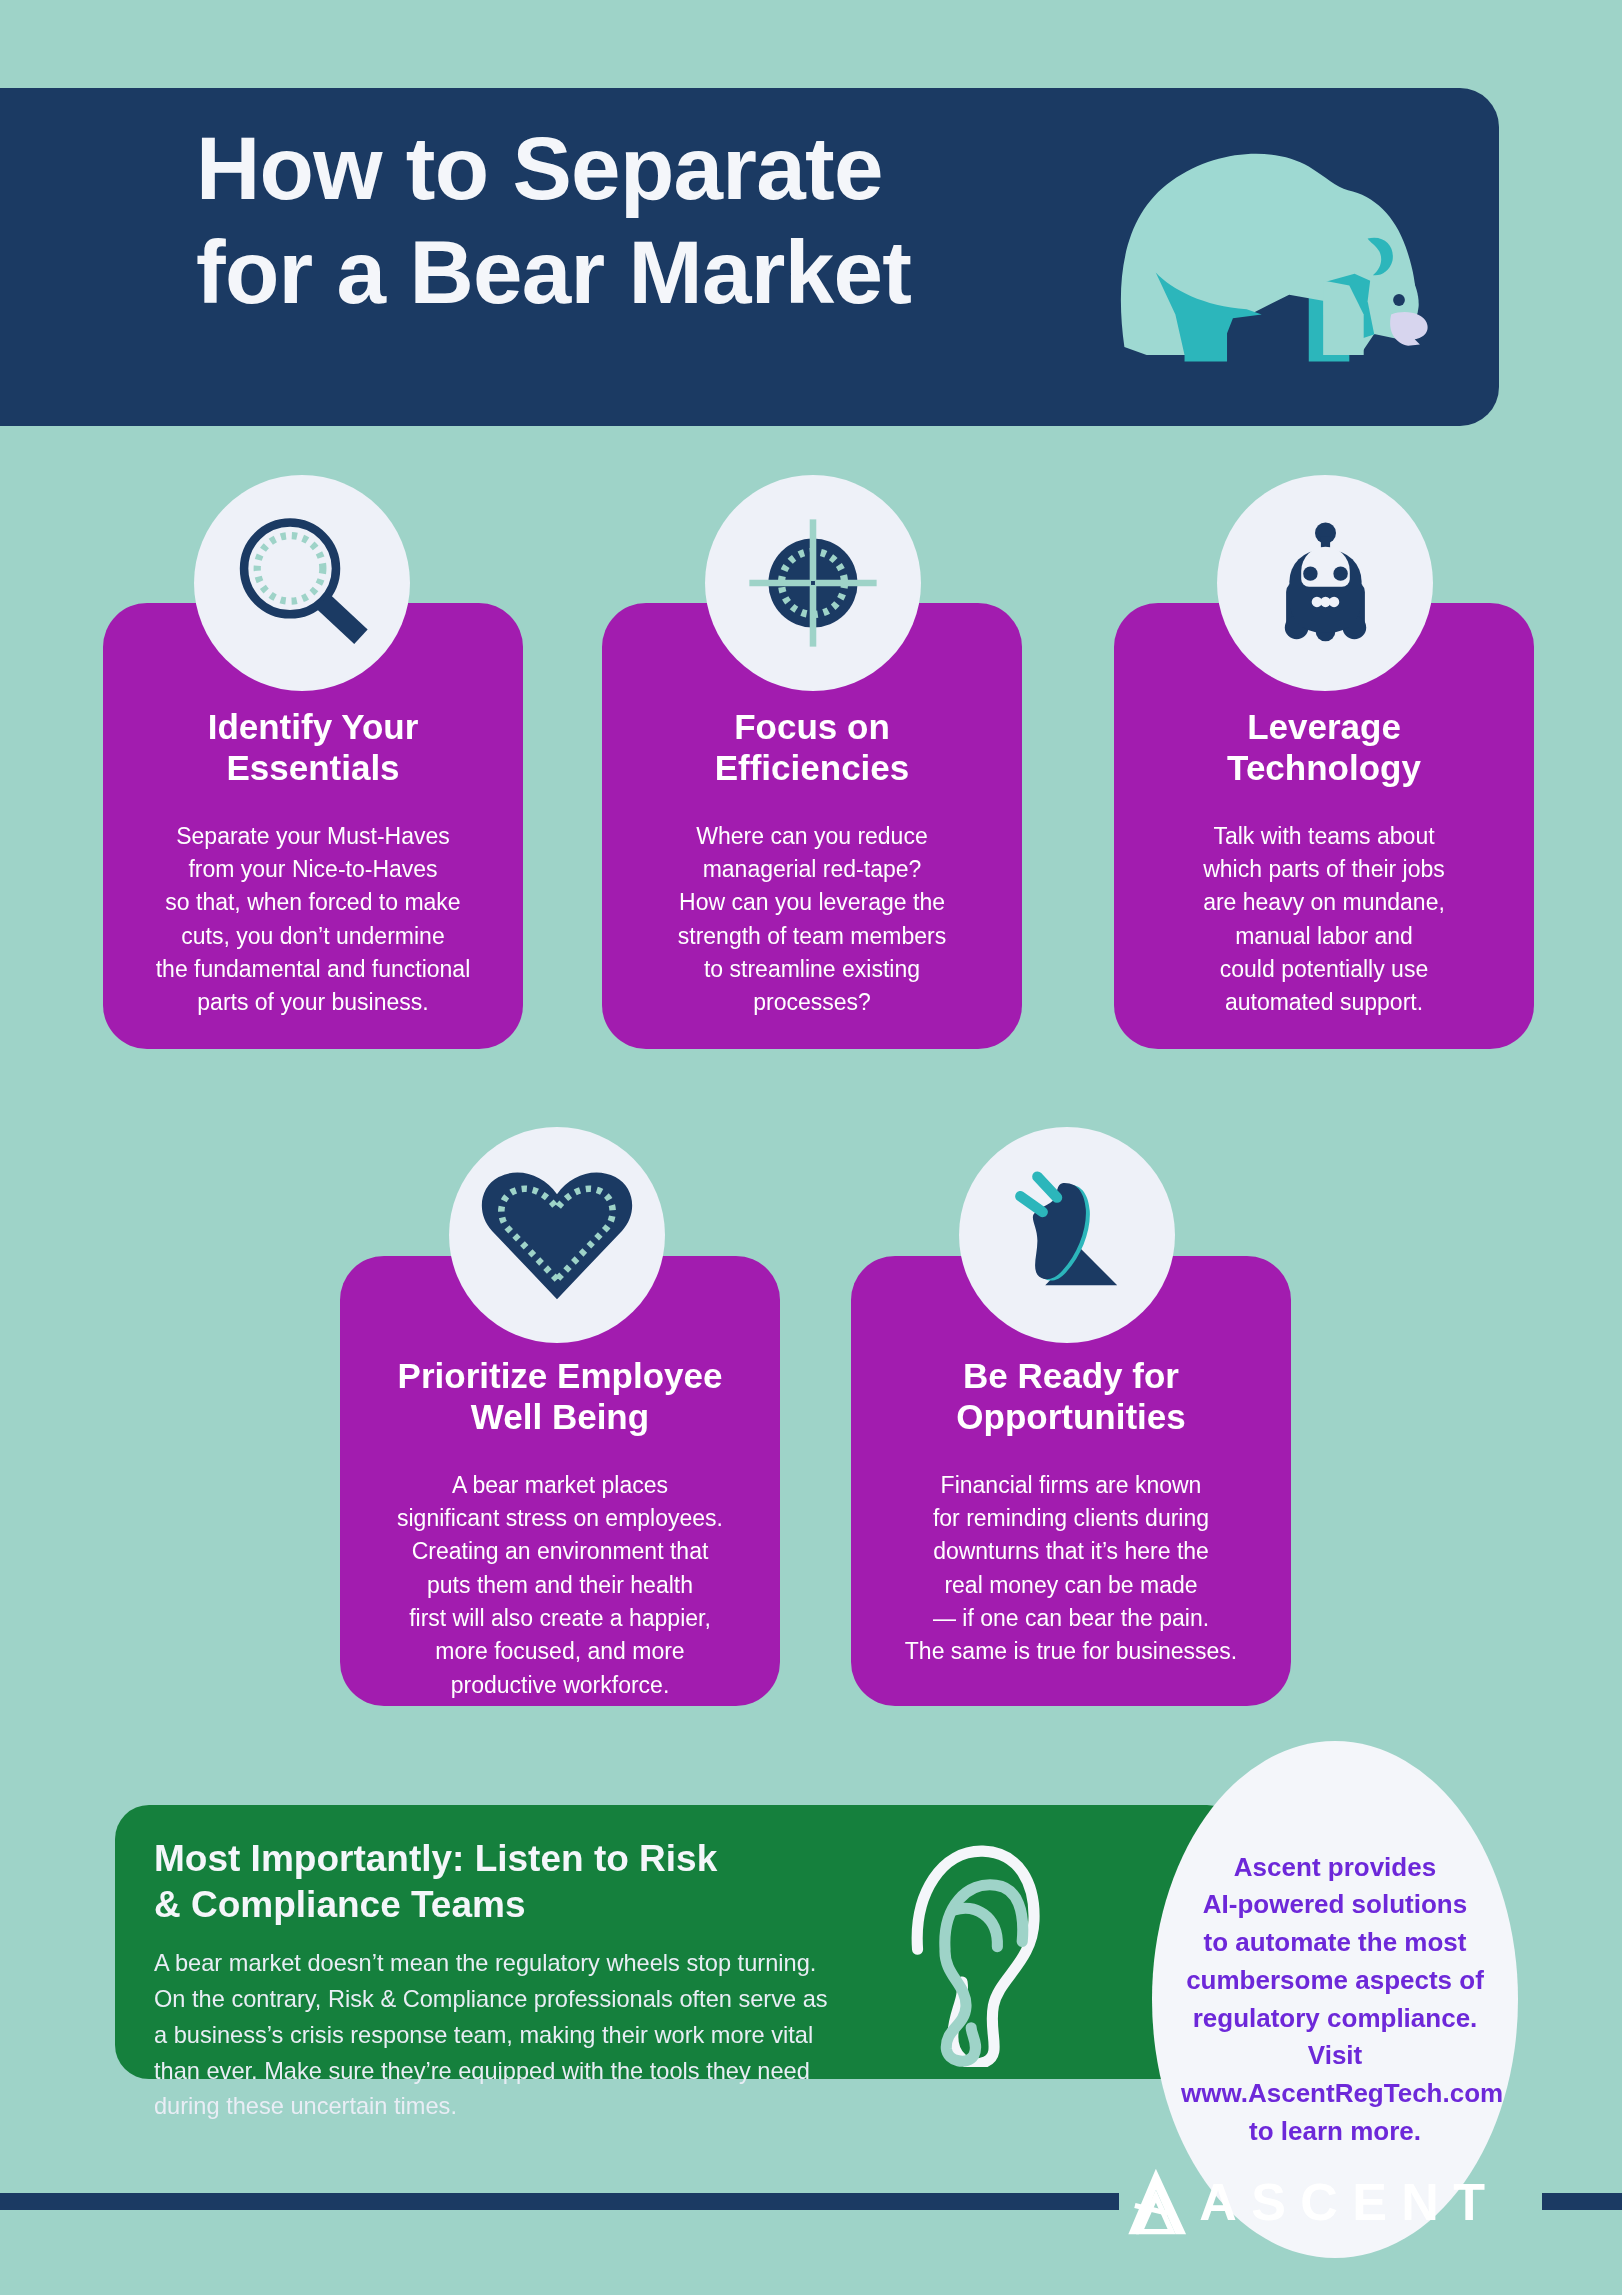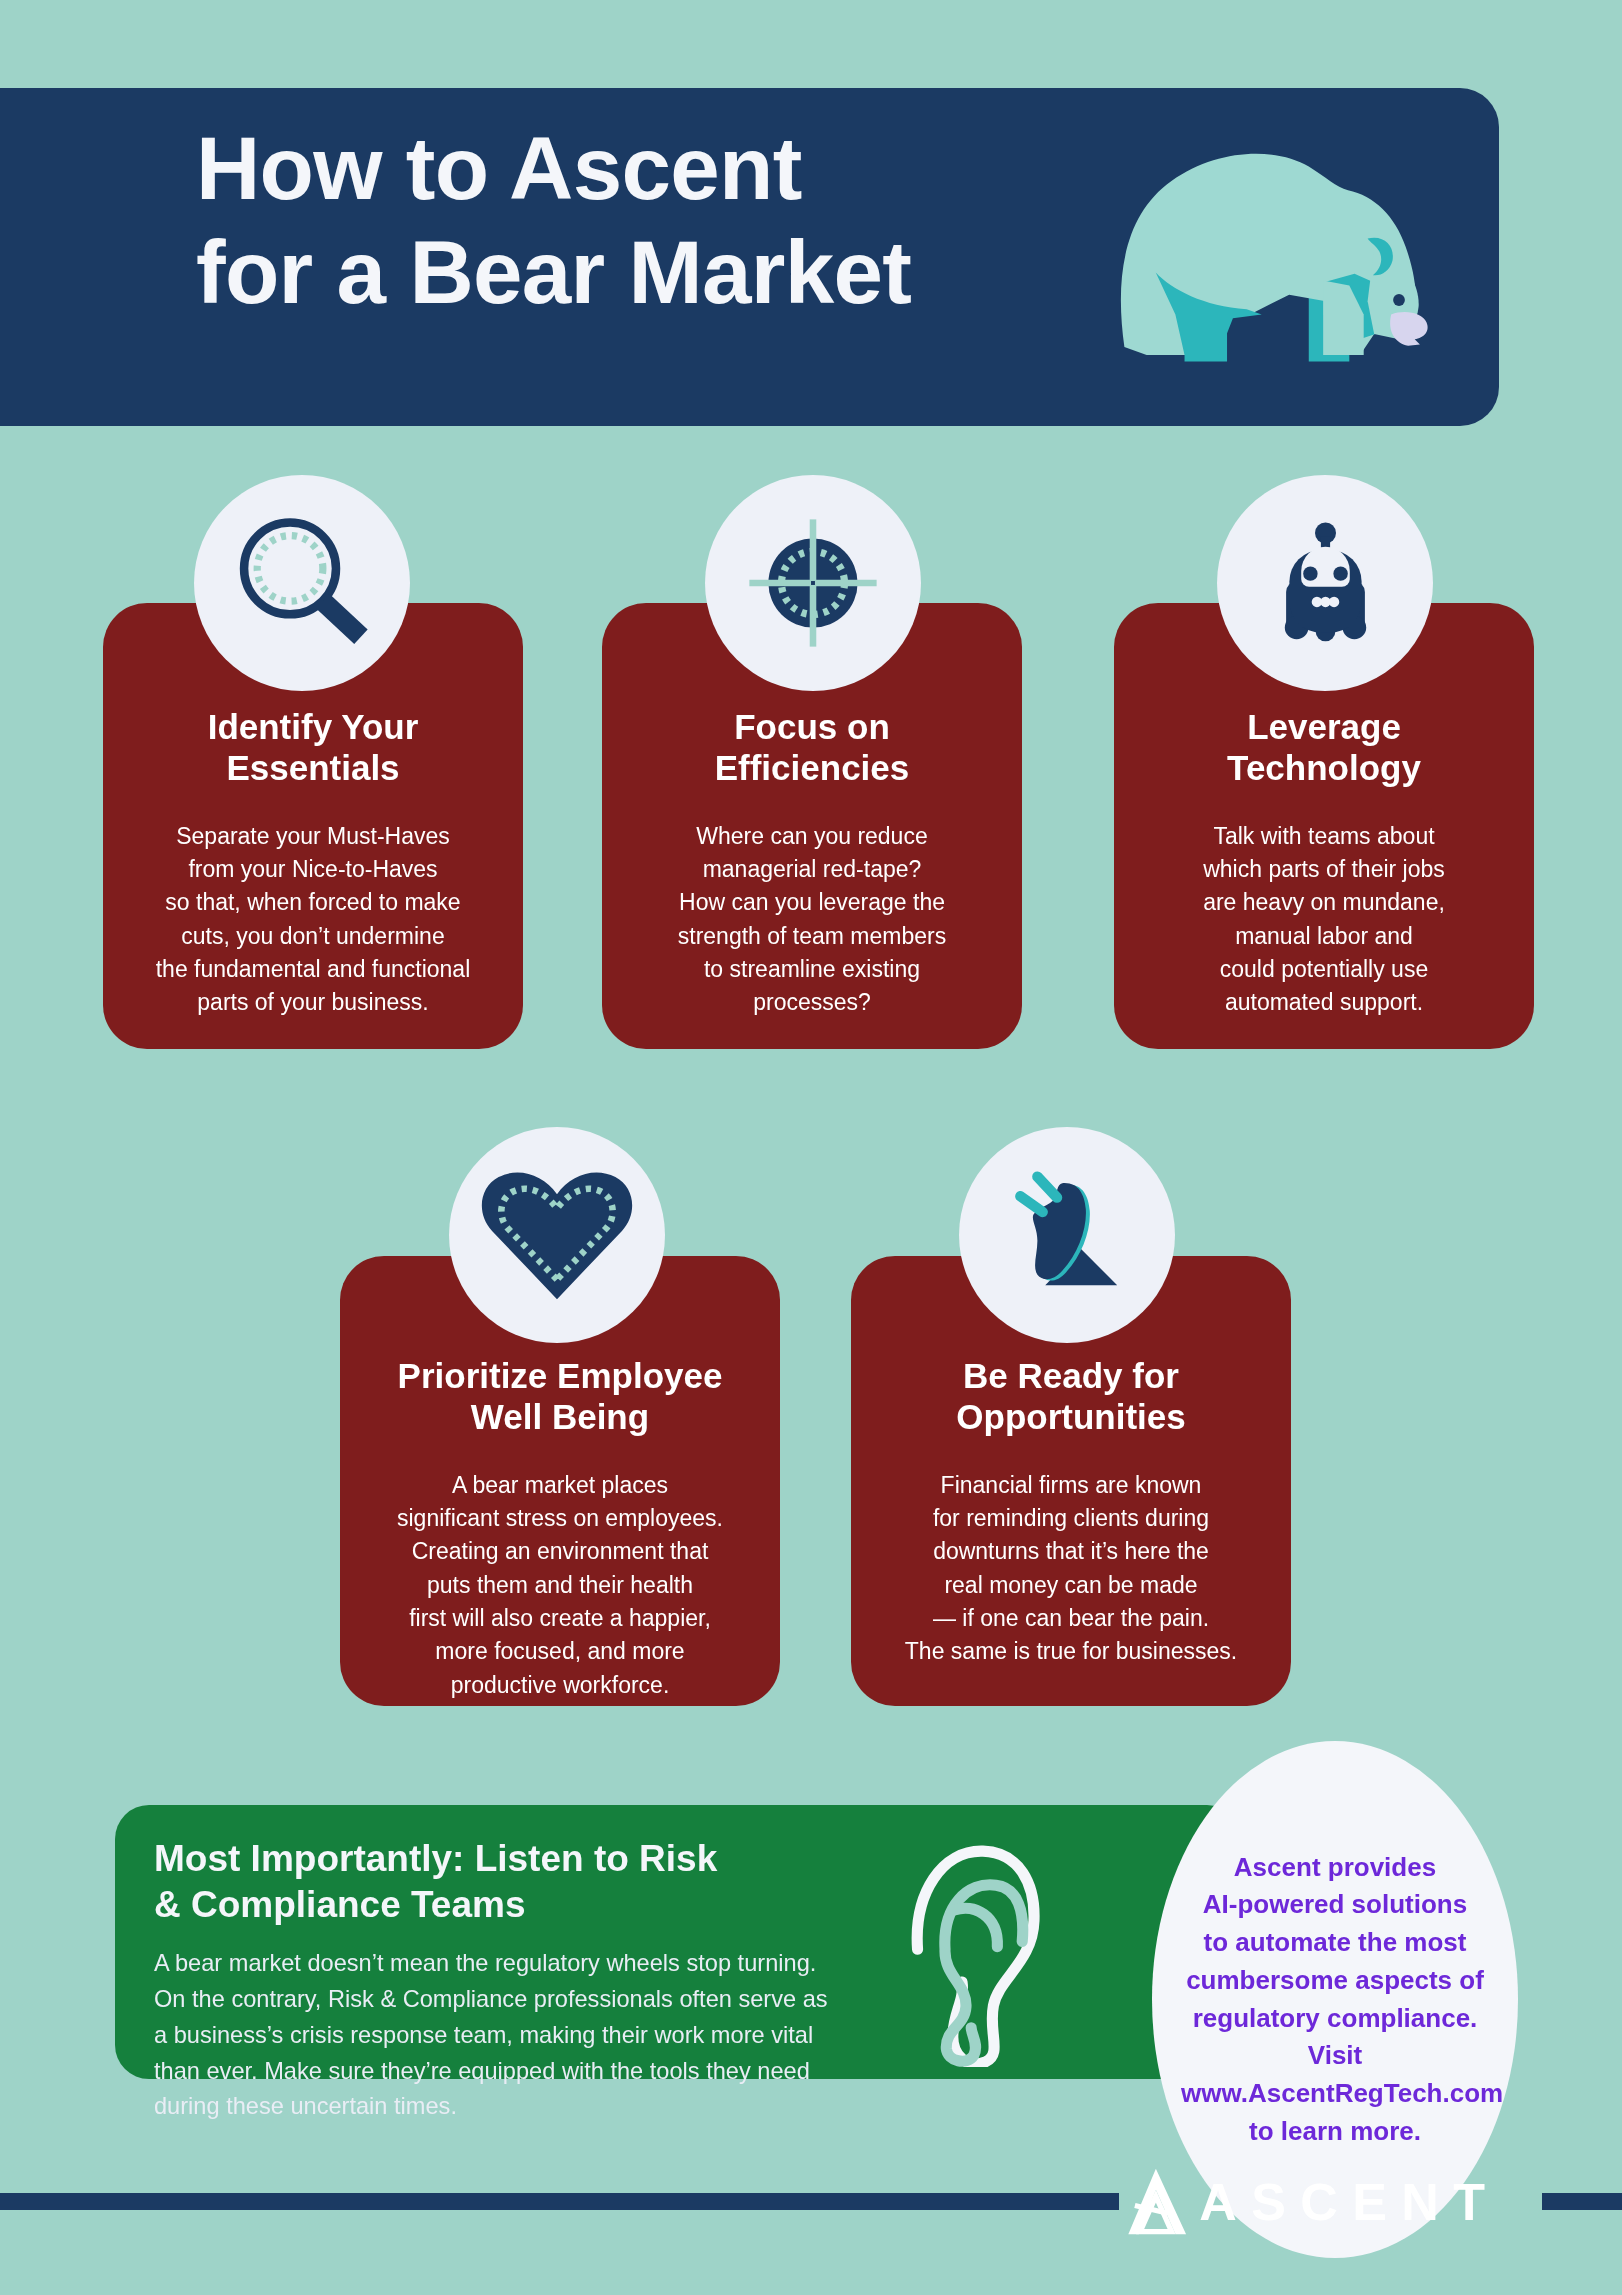--- a/index.html
+++ b/index.html
@@ -46,21 +46,21 @@
     position: absolute;
     left: 1093px;
     top: 118px;
     width: 340px;
     height: 262px;
   }
 
   
   .card {
     position: absolute;
-    background: #7f1d1d;
+    background: #a21caf;
     border-radius: 44px;
     text-align: center;
     color: #ffffff;
   }
   .card-title {
     font-size: 35px;
     font-weight: bold;
     line-height: 1.18;
     color: #ffffff;
     white-space: pre-line;
@@ -203,21 +203,21 @@
   }
 </style>
 </head>
 <body>
 
 <div class="page">
 
   <div class="header-band"></div>
 
   <div class="header-title">
-    <span>How to Ascent</span>
+    <span>How to Separate</span>
     <span class="l2">for a Bear Market</span>
   </div>
 
   <div class="bear-wrap">
     <svg viewBox="0 0 520 400" width="340" height="262" aria-hidden="true">
 
       <path d="M140 255 L140 372 L205 372 L205 255 Z" fill="#2cb6bb"></path>
       <path d="M330 250 L330 372 L392 372 L392 250 Z" fill="#2cb6bb"></path>
 
       <path d="M48 350 C34 250 44 150 120 96 C190 46 280 44 330 74

